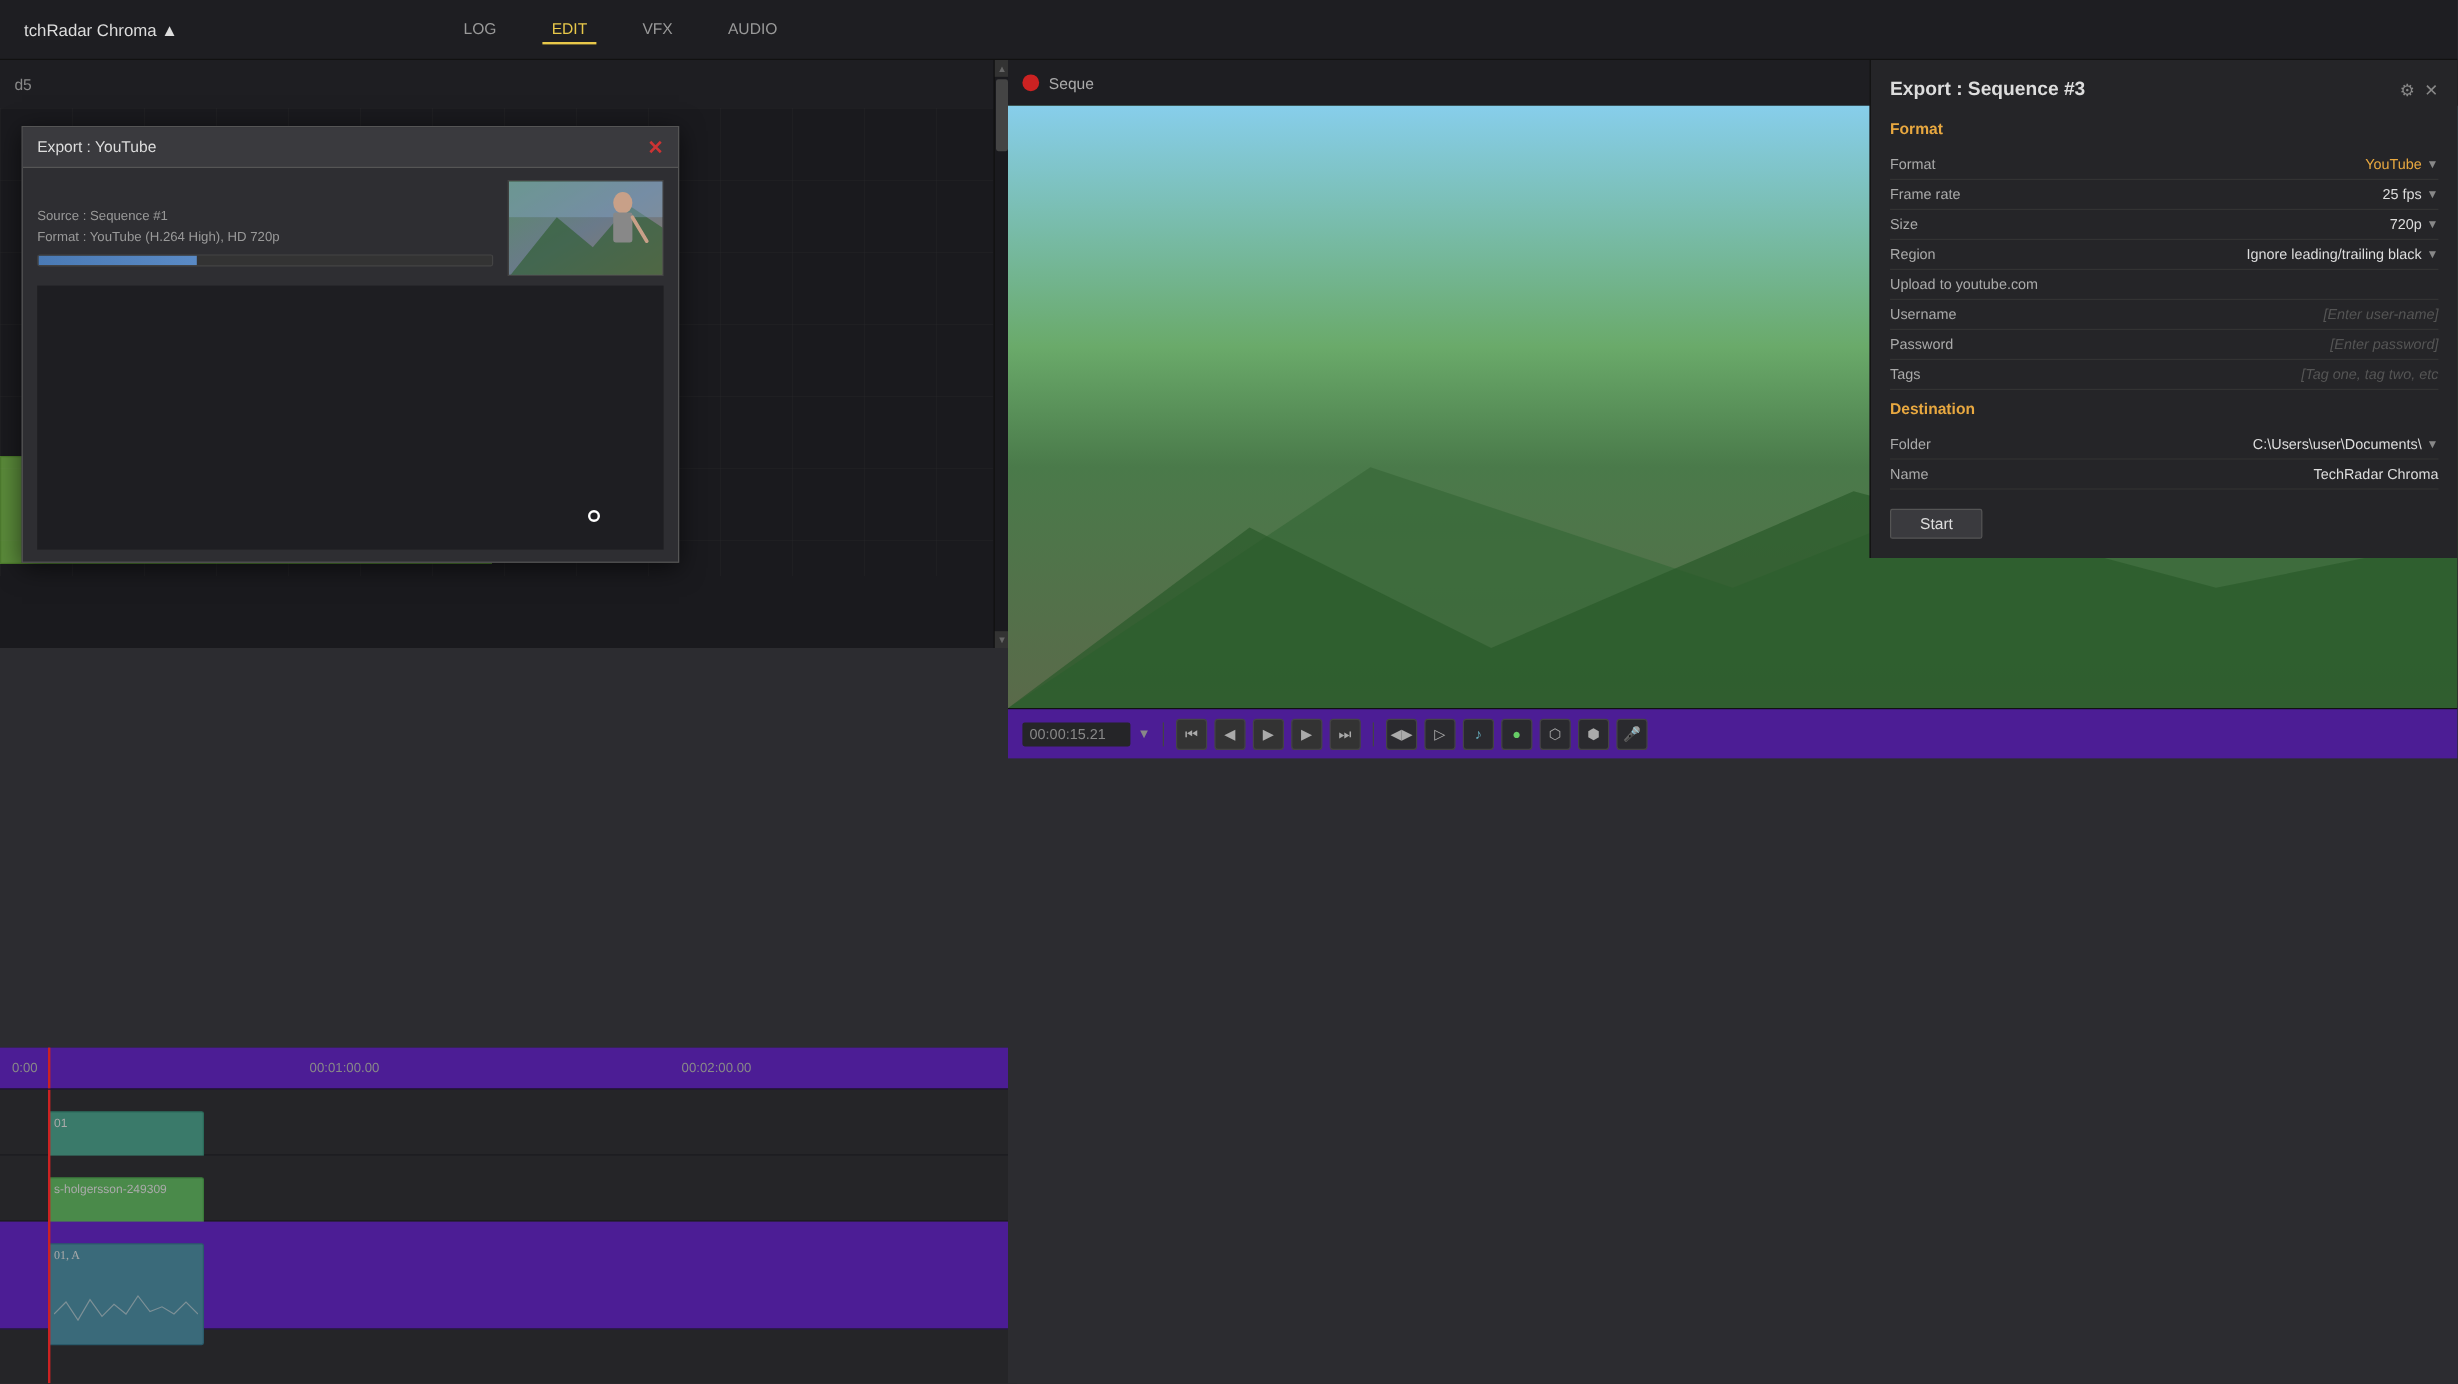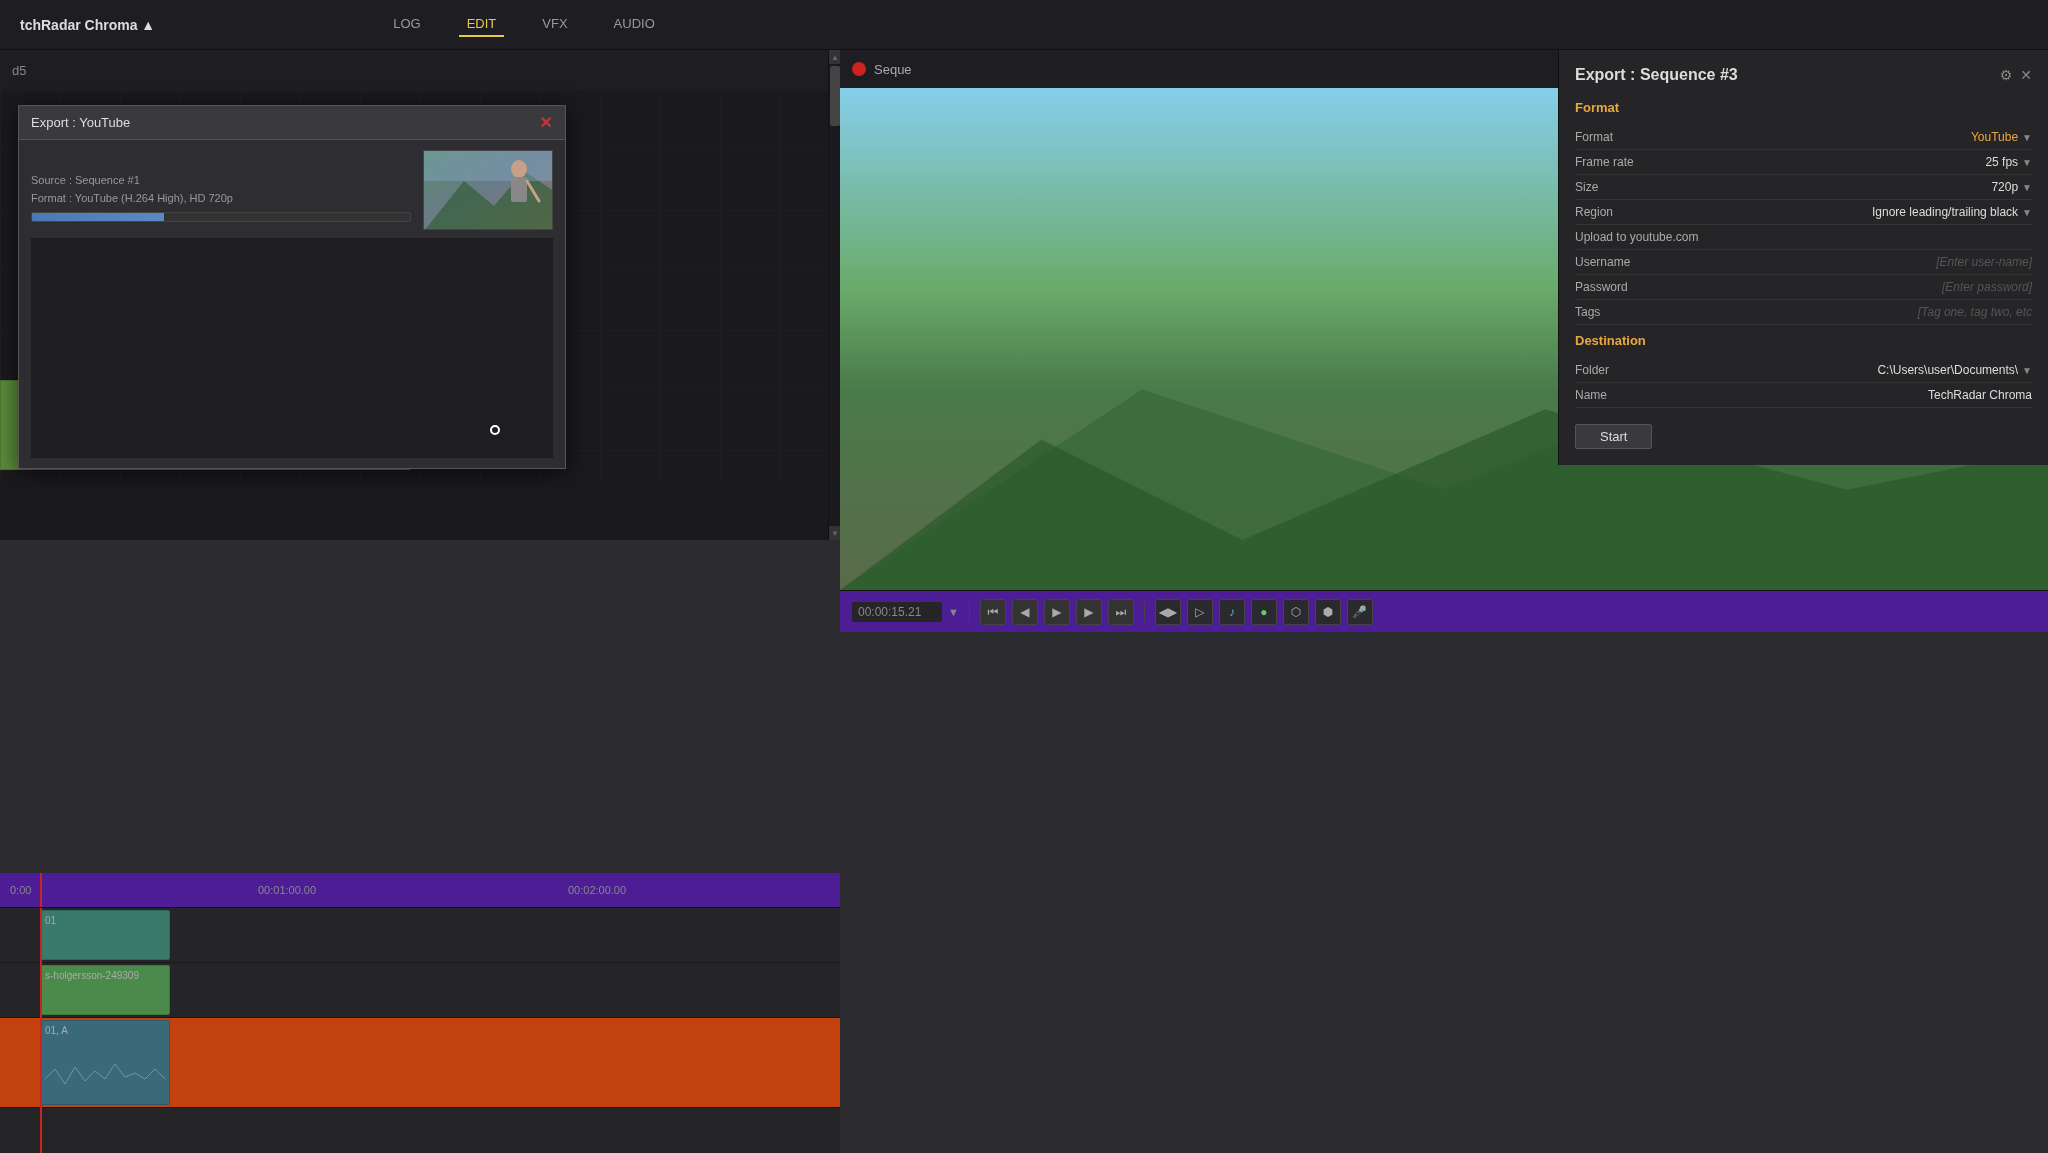--- a/index.html
+++ b/index.html
@@ -22,21 +22,21 @@
       background: #1e1e22;
       display: flex;
       align-items: center;
       padding: 0 20px;
       gap: 30px;
       border-bottom: 1px solid #111;
     }
     .app-title {
       color: #ddd;
       font-size: 14px;
-      font-weight: bold;
+      font-weight: normal;
     }
     .nav-tabs {
       display: flex;
       gap: 30px;
       margin-left: 200px;
     }
     .nav-tab {
       color: #999;
       font-size: 13px;
       cursor: pointer;
@@ -121,21 +121,21 @@
       height: 245px;
       overflow: hidden;
     }
     .track-row {
       height: 55px;
       border-bottom: 1px solid #1a1a1e;
       position: relative;
     }
     .track-clip {
       position: absolute;
-      top: 2px;
+      top: 18px;
       height: 50px;
       border-radius: 2px;
     }
     .track-clip.green {
       background: #4a8a4a;
       border: 1px solid #3a7a3a;
     }
     .track-clip.teal {
       background: #3a7a6a;
       border: 1px solid #2a6a5a;
@@ -510,21 +510,21 @@
             <span class="track-label">01</span>
           </div>
         </div>
 
         <div class="track-row" style="background:#252528;">
           <div class="track-clip green" style="left:40px; width:130px;">
             <span class="track-label">s-holgersson-249309</span>
           </div>
         </div>
 
-        <div class="track-row" style="background:#c2410c; height:90px;">
+        <div class="track-row" style="background:#4c1d95; height:90px;font-family:Liberation Serif, serif;">
           <div class="track-clip audio" style="left:40px; width:130px; height:85px;">
             <span class="track-label">01, A</span>
 
             <svg style="position:absolute; bottom:5px; left:4px; right:4px; height:40px; width:120px; opacity:0.6">
               <polyline points="0,20 10,10 20,25 30,8 40,22 50,12 60,20 70,5 80,18 90,14 100,20 110,10 120,20" fill="none" stroke="#aaa" stroke-width="1"></polyline>
             </svg>
           </div>
         </div>
       </div>
     </div>

